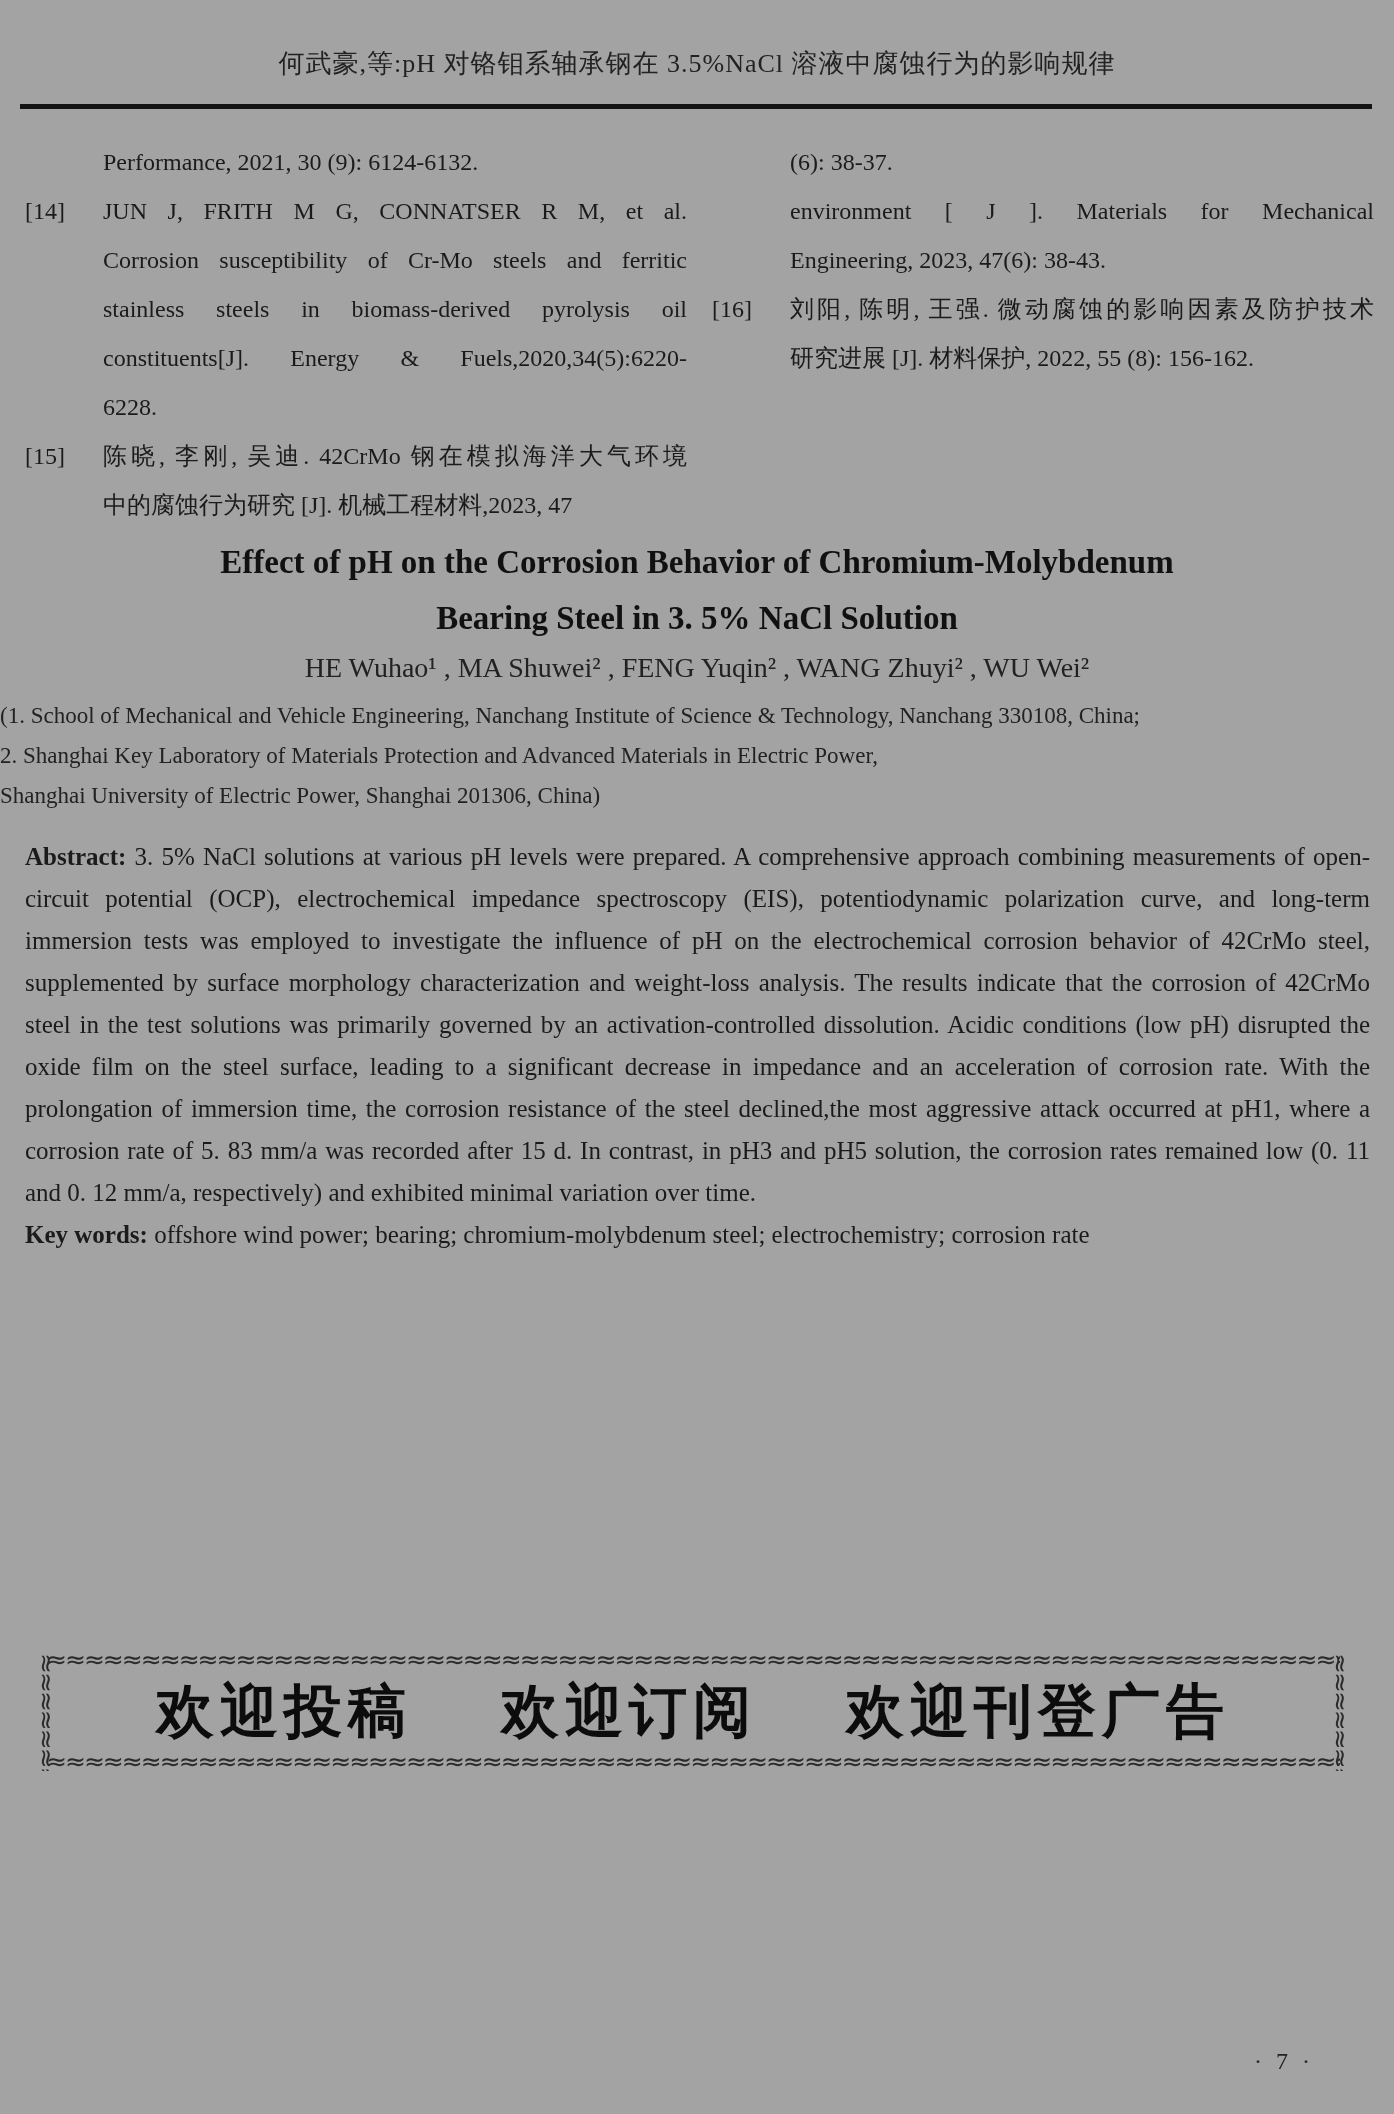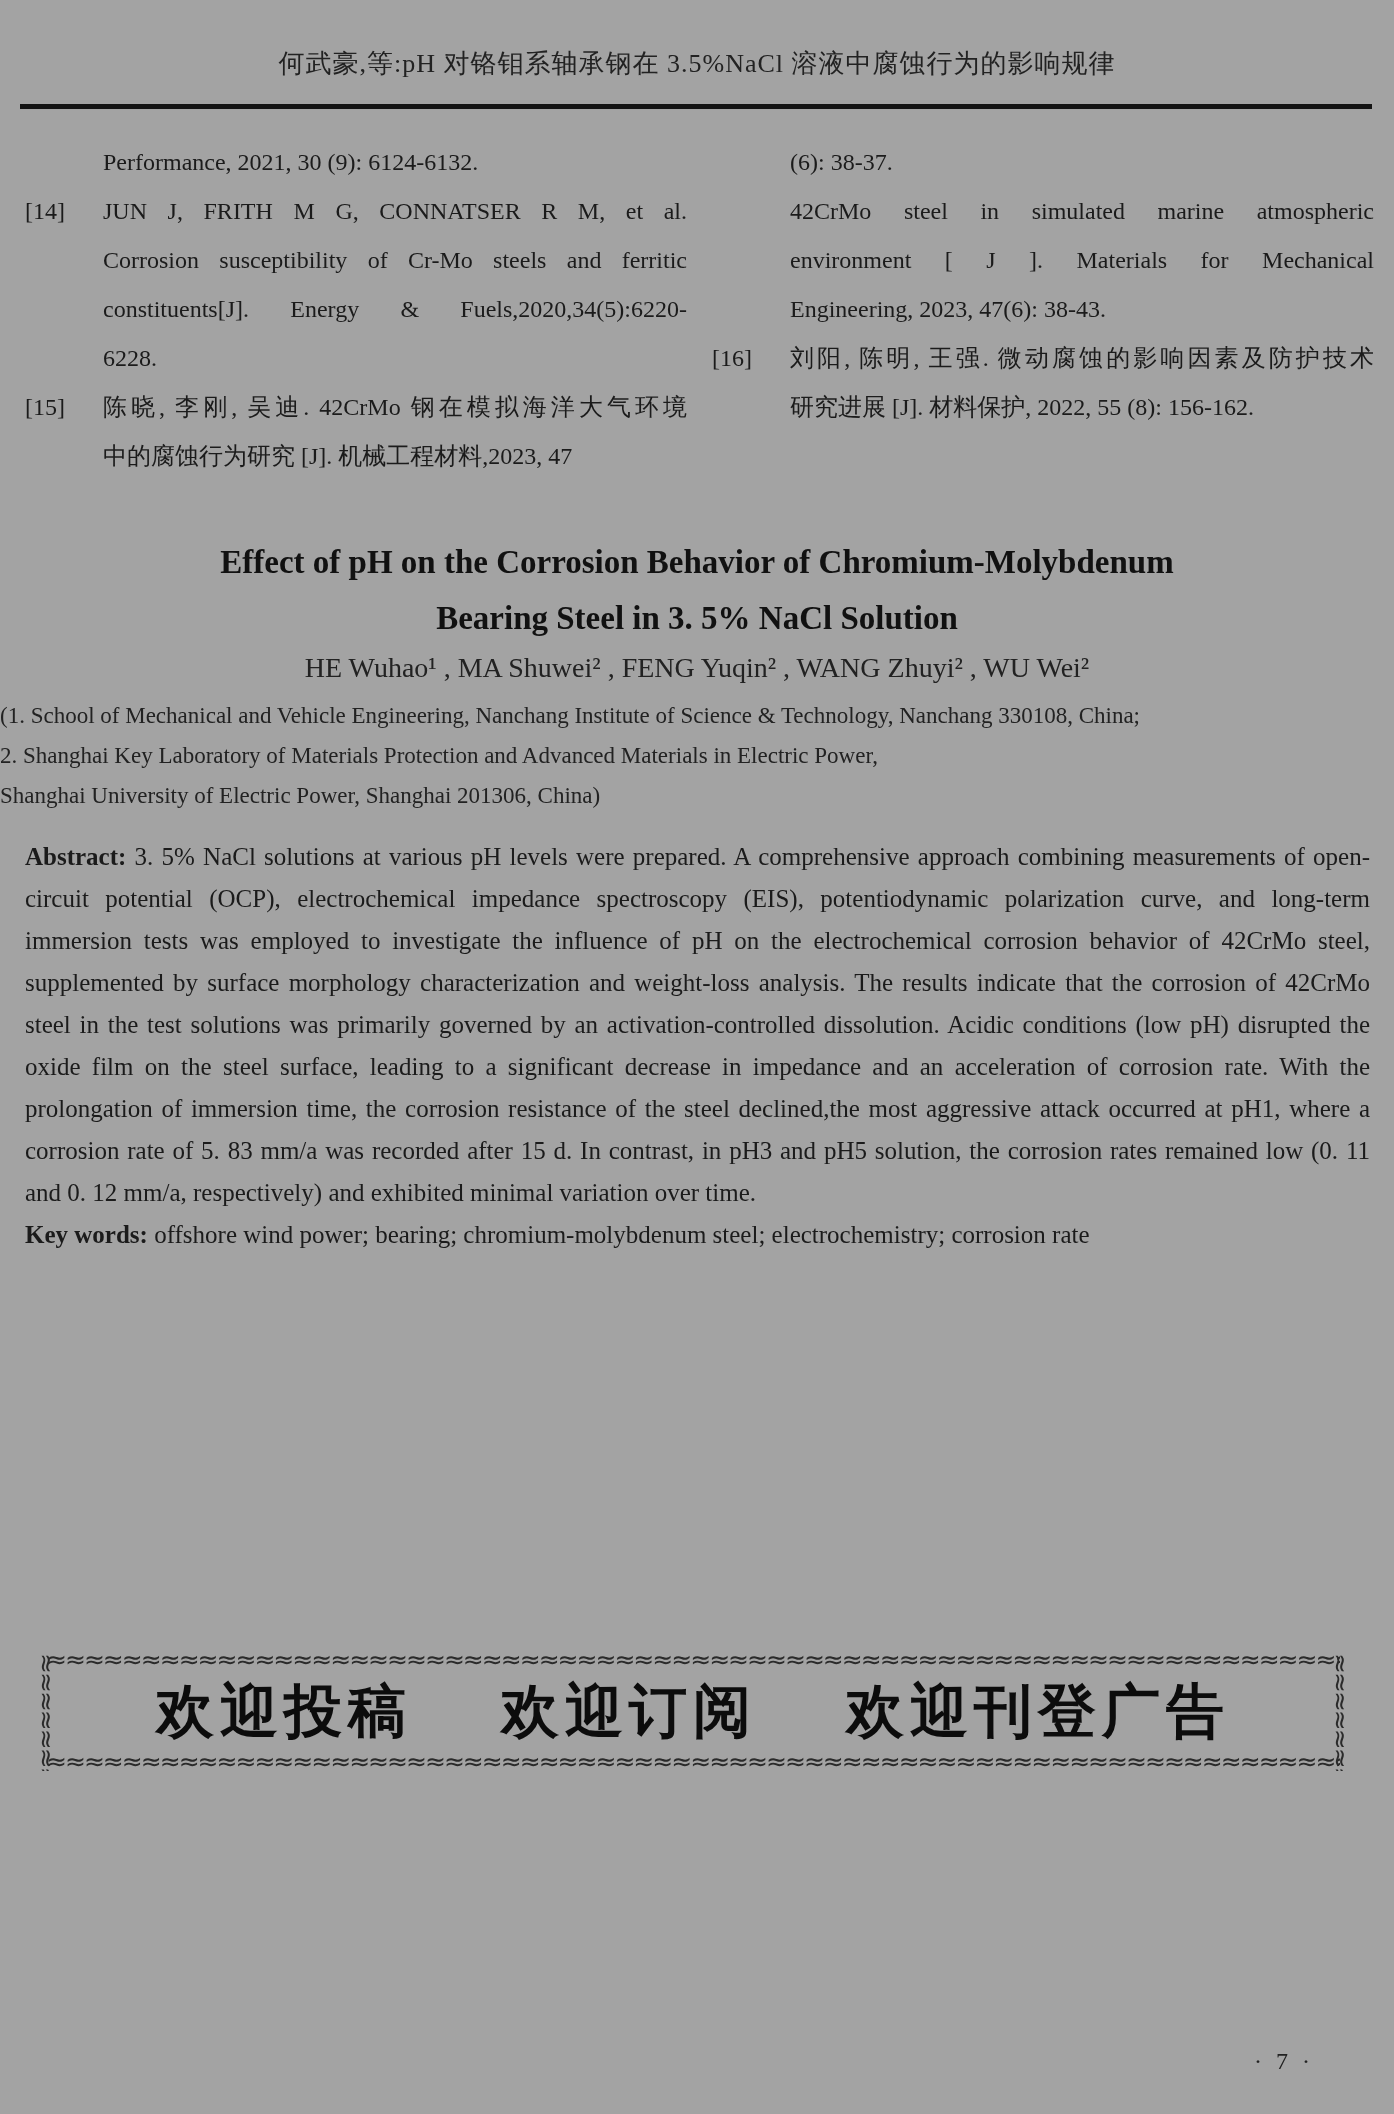--- a/index.html
+++ b/index.html
@@ -97,20 +97,24 @@
     <div class="ref-line">
       <span class="ref-num">[14]</span>
       <span class="ref-text just">JUN J, FRITH M G, CONNATSER R M, et al.</span>
     </div>
     <div class="ref-line">
       <span class="ref-num"></span>
       <span class="ref-text just">Corrosion susceptibility of Cr-Mo steels and ferritic</span>
     </div>
     <div class="ref-line">
       <span class="ref-num"></span>
+      <span class="ref-text just">stainless steels in biomass-derived pyrolysis oil</span>
+    </div>
+    <div class="ref-line">
+      <span class="ref-num"></span>
       <span class="ref-text just">constituents[J]. Energy &amp; Fuels,2020,34(5):6220-</span>
     </div>
     <div class="ref-line">
       <span class="ref-num"></span>
       <span class="ref-text">6228.</span>
     </div>
     <div class="ref-line">
       <span class="ref-num">[15]</span>
       <span class="ref-text just">陈晓, 李刚, 吴迪. 42CrMo 钢在模拟海洋大气环境</span>
     </div>
@@ -120,21 +124,20 @@
     </div>
   </div>
 
   <div class="ref-col right">
     <div class="ref-line">
       <span class="ref-num"></span>
       <span class="ref-text">(6): 38-37.</span>
     </div>
     <div class="ref-line">
       <span class="ref-num"></span>
-      <span class="ref-text just">42CrMo steel in simulated marine atmospheric</span>
     </div>
     <div class="ref-line">
       <span class="ref-num"></span>
       <span class="ref-text just">environment [ J ]. Materials for Mechanical</span>
     </div>
     <div class="ref-line">
       <span class="ref-num"></span>
       <span class="ref-text">Engineering, 2023, 47(6): 38-43.</span>
     </div>
     <div class="ref-line">

